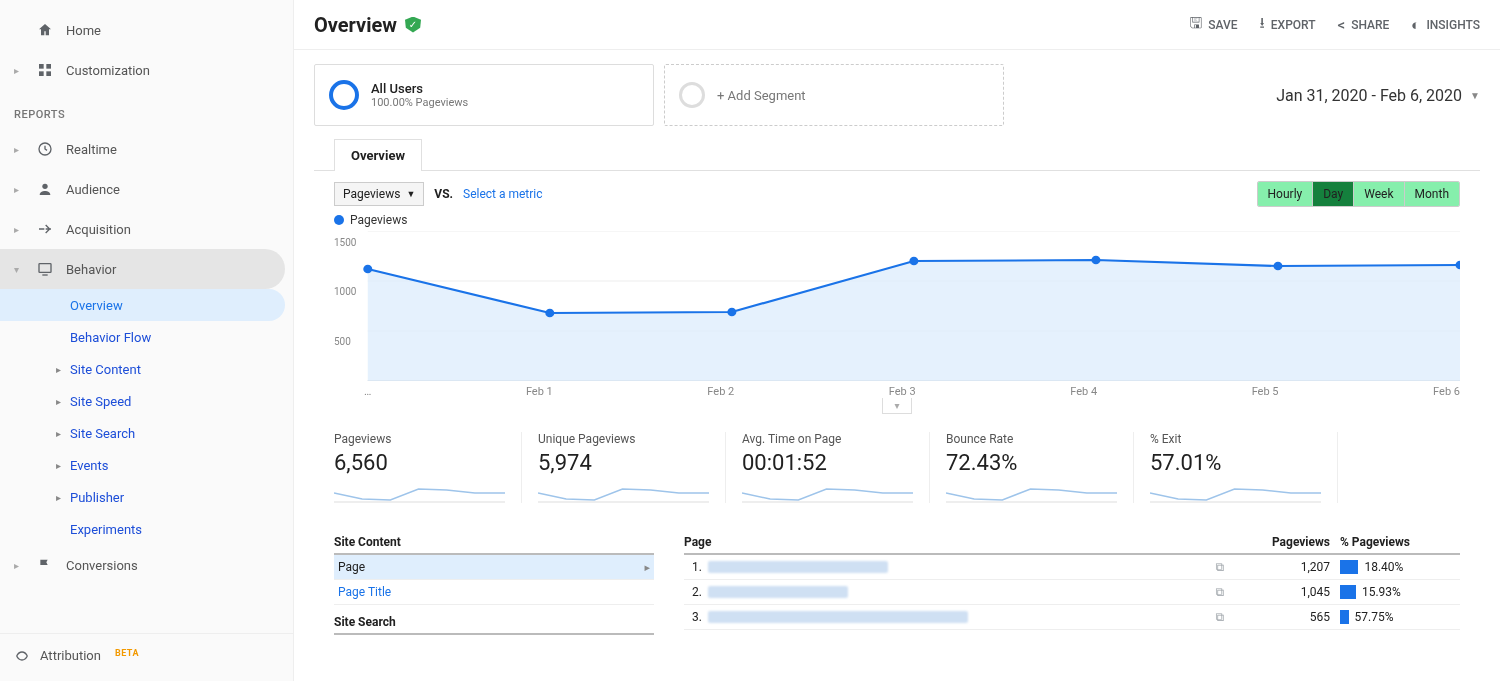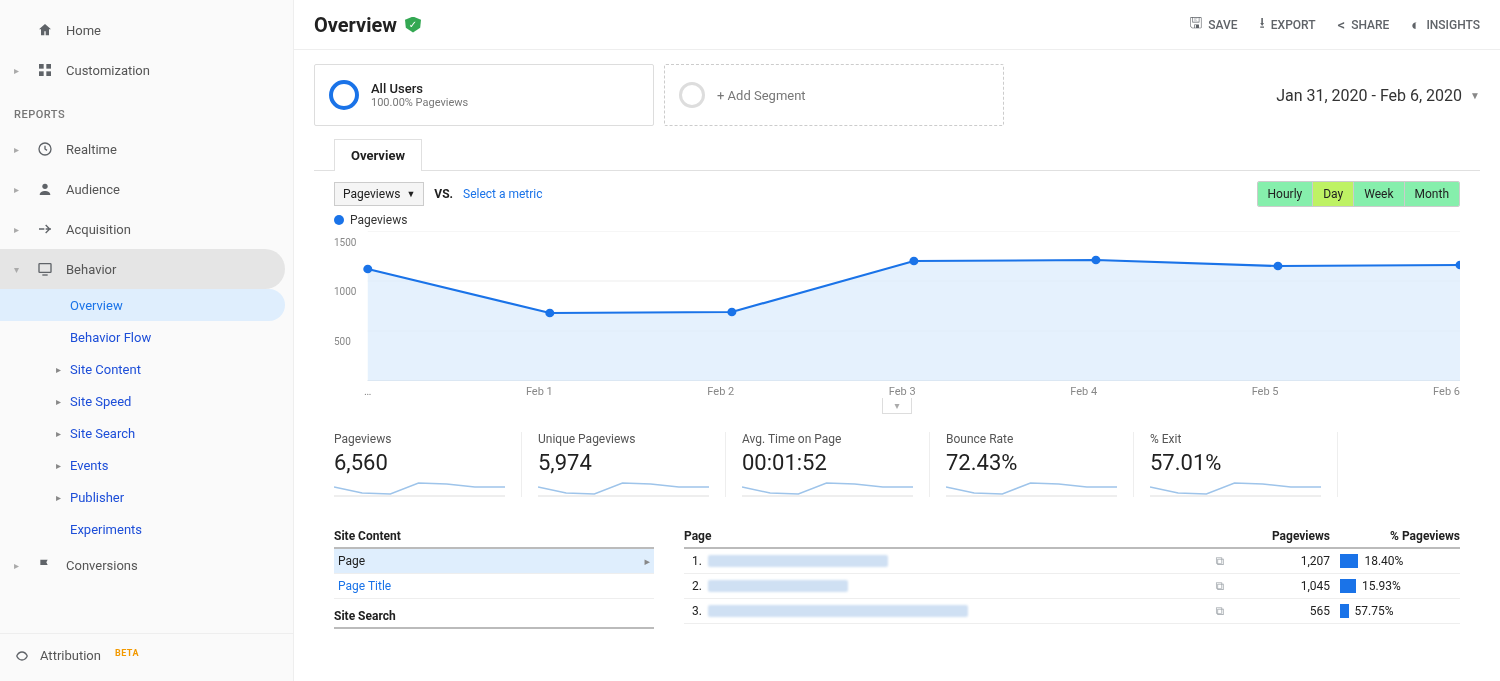--- a/index.html
+++ b/index.html
@@ -47,51 +47,51 @@
 
 .controls-row { display:flex; align-items:center; justify-content:space-between; padding:10px 20px 0 20px; margin-left:20px; margin-right:20px; }
 .controls-left { display:flex; align-items:center; gap:10px; }
 .dd { border:1px solid #ccc; background:#f5f5f5; padding:4px 8px; font-size:12px; display:flex; align-items:center; gap:6px; cursor:pointer; }
 .dd .tri { font-size:9px; }
 .vs-label { font-weight:700; font-size:12px; }
 .select-metric { color:#1a73e8; font-size:12px; cursor:pointer; }
 .gran { display:flex; border:1px solid #ccc; border-radius:2px; overflow:hidden; }
 .gran-item { padding:5px 10px; font-size:12px; background:#86efac; border-right:1px solid #ccc; cursor:pointer; }
 .gran-item:last-child { border-right:none; }
-.gran-item.sel { background:#bef264; }
+.gran-item.sel { background:#15803d; }
 
 .chart-wrap { padding:6px 20px 0 20px; margin-left:20px; margin-right:20px; }
 .legend-dot { display:flex; align-items:center; gap:6px; font-size:12px; color:#333; margin-bottom:4px; }
 .legend-dot .dot { width:10px; height:10px; border-radius:50%; background:#1a73e8; }
 .chart { position:relative; height:150px; }
 .chart svg { width:100%; height:100%; }
 .ylabel { position:absolute; left:0; font-size:10px; color:#888; transform:translateY(-50%); }
 .xlabels { display:flex; justify-content:space-between; font-size:11px; color:#888; padding:4px 0 0 30px; }
 .toggle-notch { width:30px; height:16px; border:1px solid #ddd; border-top:none; margin:0 auto; display:flex; align-items:center; justify-content:center; color:#aaa; font-size:10px; }
 
 .scorecards { display:flex; padding:18px 20px 10px 40px; gap:0; }
 .card { width:188px; border-right:1px solid #eee; padding:0 16px 0 0; margin-right:16px; }
 .card:first-child { padding-left:0; }
 .card-label { font-size:12px; color:#555; margin-bottom:4px; }
-.card-value { font-size:22px; font-weight:400; color:#212121; margin-bottom:0; }
+.card-value { font-size:22px; font-weight:400; color:#212121; margin-bottom:6px; }
 .spark { height:22px; }
 .spark svg { width:100%; height:100%; }
 
 .table-section { display:flex; padding:0 40px; gap:30px; margin-top:18px; }
 .left-table { width:320px; }
 .right-table { flex:1; }
 .th { font-size:12px; font-weight:700; border-bottom:2px solid #bbb; padding:4px 0; }
 .tr { display:flex; align-items:center; font-size:12px; padding:5px 4px; border-bottom:1px solid #eee; }
 .tr.sel { background:#dfeefd; }
 .tr.link { color:#1a73e8; }
 .tr .arrow { margin-left:auto; color:#888; font-size:11px; }
 .right-table .head { display:flex; font-size:12px; font-weight:700; border-bottom:2px solid #bbb; padding:4px 0; }
 .right-table .head .c1 { flex:1; }
 .right-table .head .c2 { width:100px; text-align:right; }
-.right-table .head .c3 { width:130px; text-align:right; padding-left:10px; }
+.right-table .head .c3 { width:130px; text-align:left; padding-left:10px; }
 .right-table .row { display:flex; font-size:12px; padding:5px 0; border-bottom:1px solid #eee; align-items:center; }
 .right-table .row .idx { width:24px; text-align:right; padding-right:6px; }
 .right-table .row .page { flex:1; display:flex; align-items:center; gap:6px; }
 .right-table .row .page .blur { background:#cfe0f3; height:12px; border-radius:2px; filter:blur(1px); }
 .right-table .row .popout { color:#9aa0a6; font-size:12px; margin-right:6px; }
 .right-table .row .pv { width:100px; text-align:right; }
 .right-table .row .pct { width:130px; display:flex; align-items:center; gap:6px; padding-left:10px; }
 .right-table .row .bar { height:14px; background:#1a73e8; }
 </style>
 </head>

